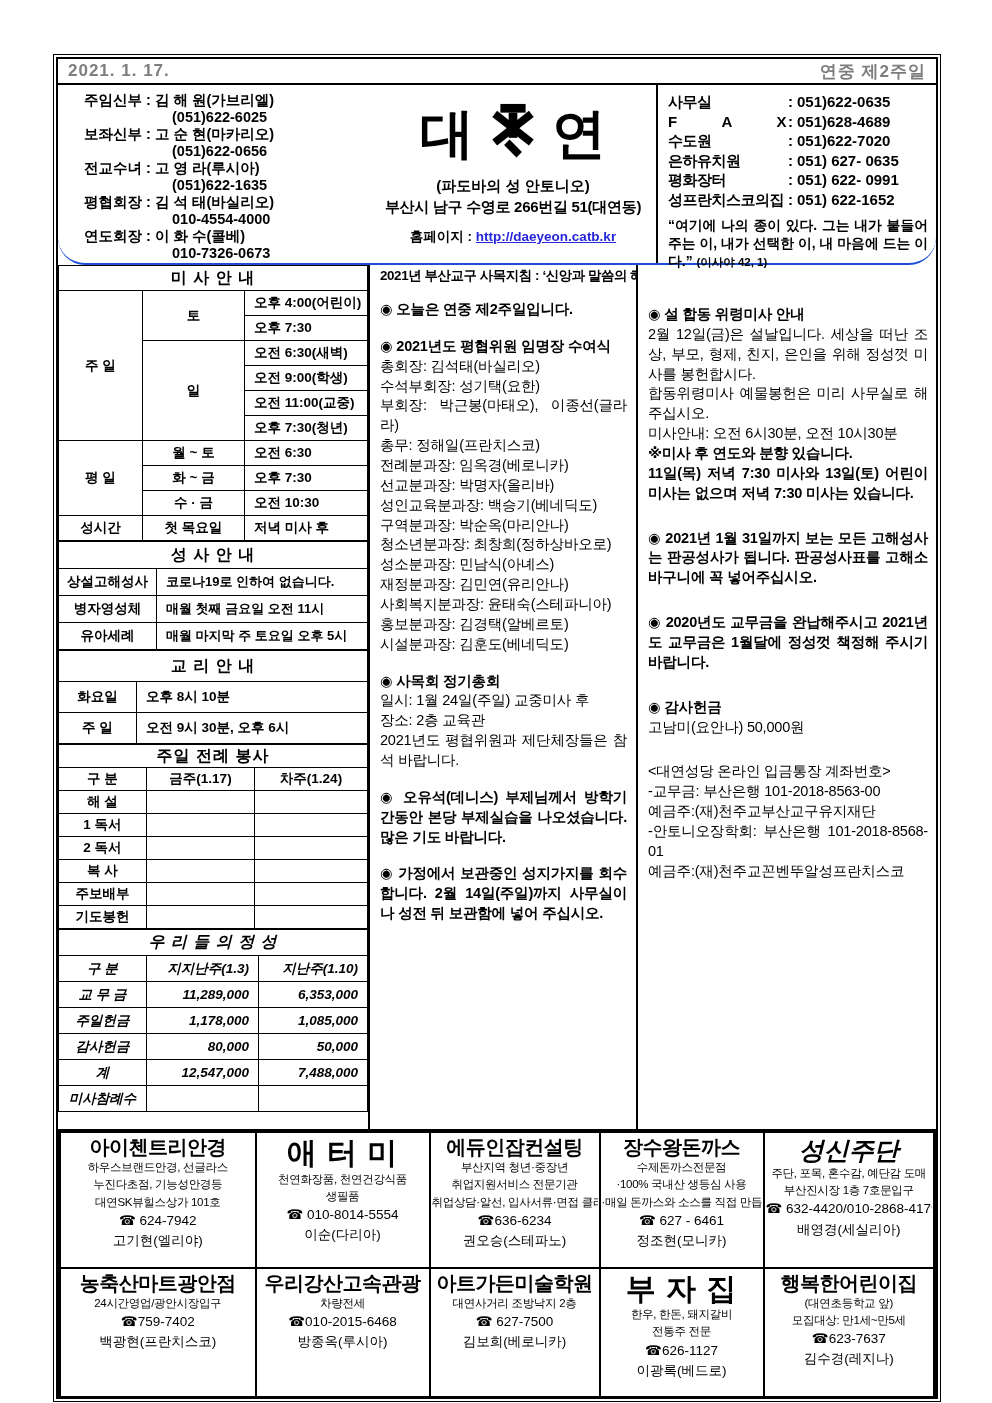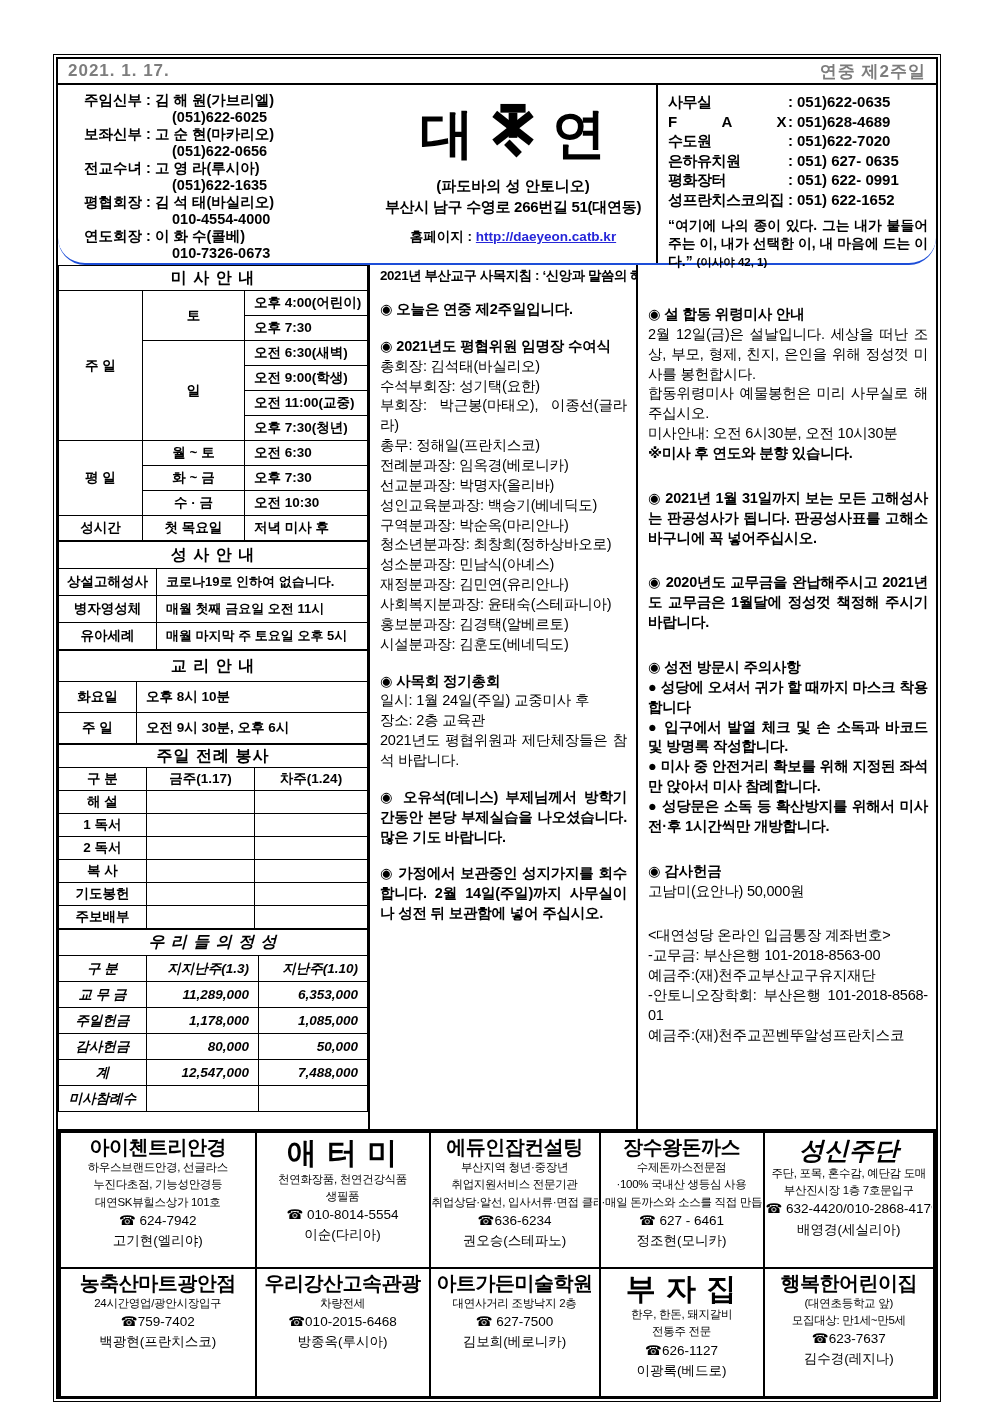--- a/index.html
+++ b/index.html
@@ -288,26 +288,26 @@
               <td>2 독서</td>
               <td></td>
               <td></td>
             </tr>
             <tr>
               <td>복 사</td>
               <td></td>
               <td></td>
             </tr>
             <tr>
+              <td>주보배부</td>
+              <td></td>
+              <td></td>
+            </tr>
+            <tr>
               <td>기도봉헌</td>
-              <td></td>
-              <td></td>
-            </tr>
-            <tr>
-              <td>주보배부</td>
               <td></td>
               <td></td>
             </tr>
           </tbody>
       </table>
 
       <table id="off-t">
         <colgroup>
             <col style="width:88px">
             <col style="width:112px">
@@ -392,33 +392,27 @@
     </div>
 
     <div class="col-right">
       <div id="ann-right">
           <div class="ann">
             <div class="ann-line b">◉ 설 합동 위령미사 안내</div>
             <div class="ann-line">2월 12일(금)은 설날입니다. 세상을 떠난 조상, 부모, 형제, 친지, 은인을 위해 정성껏 미사를 봉헌합시다.</div>
             <div class="ann-line">합동위령미사 예물봉헌은 미리 사무실로 해 주십시오.</div>
             <div class="ann-line">미사안내: 오전 6시30분, 오전 10시30분</div>
             <div class="ann-line b">※미사 후 연도와 분향 있습니다.</div>
+            <div class="ann-line b">11일(목) 저녁 7:30 미사와 13일(토) 어린이 미사는 없으며 저녁 7:30 미사는 있습니다.</div>
           </div>
           <div class="ann">
             <div class="ann-line b">◉ 2021년 1월 31일까지 보는 모든 고해성사는 판공성사가 됩니다. 판공성사표를 고해소 바구니에 꼭 넣어주십시오.</div>
           </div>
           <div class="ann">
             <div class="ann-line b">◉ 2020년도 교무금을 완납해주시고 2021년도 교무금은 1월달에 정성껏 책정해 주시기 바랍니다.</div>
-          </div>
-          <div class="ann">
-            <div class="ann-line b">◉ 성전 방문시 주의사항</div>
-            <div class="ann-line b">● 성당에 오셔서 귀가 할 때까지 마스크 착용합니다</div>
-            <div class="ann-line b">● 입구에서 발열 체크 및 손 소독과 바코드 및 방명록 작성합니다.</div>
-            <div class="ann-line b">● 미사 중 안전거리 확보를 위해 지정된 좌석만 앉아서 미사 참례합니다.</div>
-            <div class="ann-line b">● 성당문은 소독 등 확산방지를 위해서 미사 전·후 1시간씩만 개방합니다.</div>
           </div>
           <div class="ann">
             <div class="ann-line b">◉ 감사헌금</div>
             <div class="ann-line">고남미(요안나) 50,000원</div>
           </div>
           <div class="ann">
             <div class="ann-line">&lt;대연성당 온라인 입금통장 계좌번호&gt;</div>
             <div class="ann-line">-교무금: 부산은행 101-2018-8563-00</div>
             <div class="ann-line">예금주:(재)천주교부산교구유지재단</div>
             <div class="ann-line">-안토니오장학회: 부산은행 101-2018-8568-01</div>

